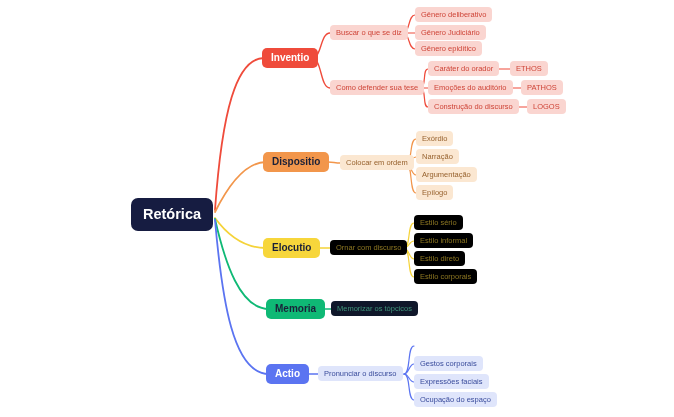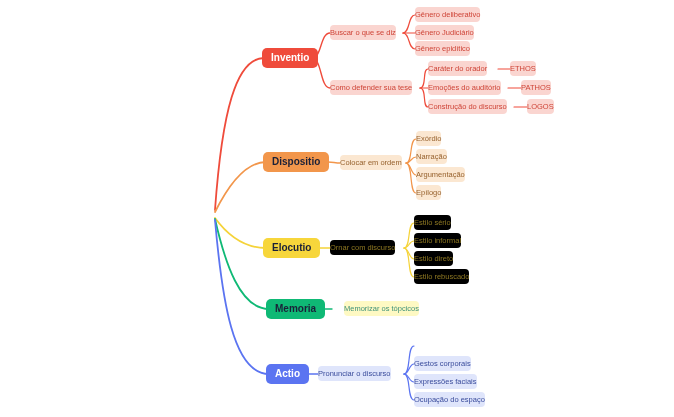--- a/index.html
+++ b/index.html
@@ -13,31 +13,31 @@
     display:inline-block;
   }
   .root-node{
     background:#161C41;color:#ffffff;font-size:14.5px;font-weight:bold;
     line-height:17px;padding:8px 12px;border-radius:7px;
   }
   .n1{
     font-size:10px;font-weight:bold;line-height:12px;padding:4px 9px;border-radius:5px;
   }
   .n2{
-    font-size:7.5px;line-height:9px;padding:3px 0;border-radius:4px;
+    font-size:7.5px;line-height:9px;padding:3px 6px;border-radius:4px;
   }
   .n1-red{background:#EF4B3B;color:#ffffff;}
   .n1-orange{background:#F2964B;color:#1A2038;}
   .n1-yellow{background:#F7D63B;color:#1A2038;}
   .n1-green{background:#0FB975;color:#1A2038;}
   .n1-blue{background:#5B74F1;color:#ffffff;}
   .b-red{background:#FAD5D0;color:#CE4437;}
   .b-orange{background:#FBE7D1;color:#97622E;}
   .b-yellow{background:#000000;color:#8D7722;}
-  .b-green{background:#fef9c3;color:#3F9279;margin-left:13px;}
+  .b-green{background:#0f172a;color:#3F9279;}
   .b-blue{background:#DFE5FB;color:#3A4C9C;}
   svg path{fill:none;stroke-linecap:round;}
   .w-root{stroke-width:1.8px;}
   .w-mid{stroke-width:1.4px;}
   .w-leaf{stroke-width:1.2px;}
 </style>
 </head>
 <body>
 
 <div class="canvas">
@@ -76,20 +76,21 @@
     <path class="w-leaf" d="M 404 248 C 409 248 409 241 414 241" stroke="#F5D339"></path>
     <path class="w-leaf" d="M 404 248 C 409 248 409 259 414 259" stroke="#F5D339"></path>
     <path class="w-leaf" d="M 404 248 C 411 248 407 277 414 277" stroke="#F5D339"></path>
 
     <path class="w-leaf" d="M 404 374 C 411 374 407 346 414 346" stroke="#5B74F1"></path>
     <path class="w-leaf" d="M 404 374 C 409 374 409 364 414 364" stroke="#5B74F1"></path>
     <path class="w-leaf" d="M 404 374 C 409 374 409 382 414 382" stroke="#5B74F1"></path>
     <path class="w-leaf" d="M 404 374 C 411 374 407 400 414 400" stroke="#5B74F1"></path>
   </svg>
 
+  <div class="node root-node" style="left:131px;top:198px">Retórica</div>
 
   <div class="node n1 n1-red" style="left:262px;top:48px">Inventio</div>
   <div class="node n2 b-red" style="left:330px;top:25px">Buscar o que se diz</div>
   <div class="node n2 b-red" style="left:415px;top:7px">Gênero deliberativo</div>
   <div class="node n2 b-red" style="left:415px;top:25px">Gênero Judiciário</div>
   <div class="node n2 b-red" style="left:415px;top:41px">Gênero epidítico</div>
   <div class="node n2 b-red" style="left:330px;top:80px">Como defender sua tese</div>
   <div class="node n2 b-red" style="left:428px;top:61px">Caráter do orador</div>
   <div class="node n2 b-red" style="left:510px;top:61px">ETHOS</div>
   <div class="node n2 b-red" style="left:428px;top:80px">Emoções do auditório</div>
@@ -102,21 +103,21 @@
   <div class="node n2 b-orange" style="left:416px;top:131px">Exórdio</div>
   <div class="node n2 b-orange" style="left:416px;top:149px">Narração</div>
   <div class="node n2 b-orange" style="left:416px;top:167px">Argumentação</div>
   <div class="node n2 b-orange" style="left:416px;top:185px">Epílogo</div>
 
   <div class="node n1 n1-yellow" style="left:263px;top:238px">Elocutio</div>
   <div class="node n2 b-yellow" style="left:330px;top:240px">Ornar com discurso</div>
   <div class="node n2 b-yellow" style="left:414px;top:215px">Estilo sério</div>
   <div class="node n2 b-yellow" style="left:414px;top:233px">Estilo informal</div>
   <div class="node n2 b-yellow" style="left:414px;top:251px">Estilo direto</div>
-  <div class="node n2 b-yellow" style="left:414px;top:269px">Estilo rebuscado</div>
+  <div class="node n2 b-yellow" style="left:414px;top:269px">Estilo corporais</div>
 
   <div class="node n1 n1-green" style="left:266px;top:299px">Memoria</div>
   <div class="node n2 b-green" style="left:331px;top:301px">Memorizar os tópcicos</div>
 
   <div class="node n1 n1-blue" style="left:266px;top:364px">Actio</div>
   <div class="node n2 b-blue" style="left:318px;top:366px">Pronunciar o discurso</div>
   <div class="node n2 b-blue" style="left:414px;top:356px">Gestos corporais</div>
   <div class="node n2 b-blue" style="left:414px;top:374px">Expressões faciais</div>
   <div class="node n2 b-blue" style="left:414px;top:392px">Ocupação do espaço</div>
 

